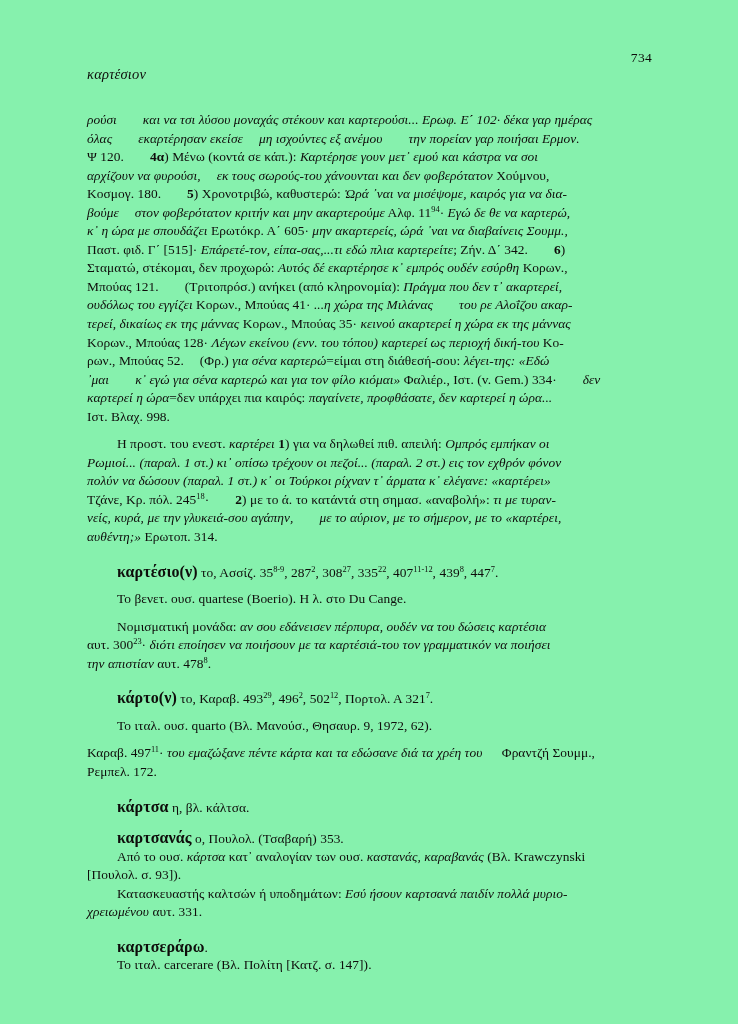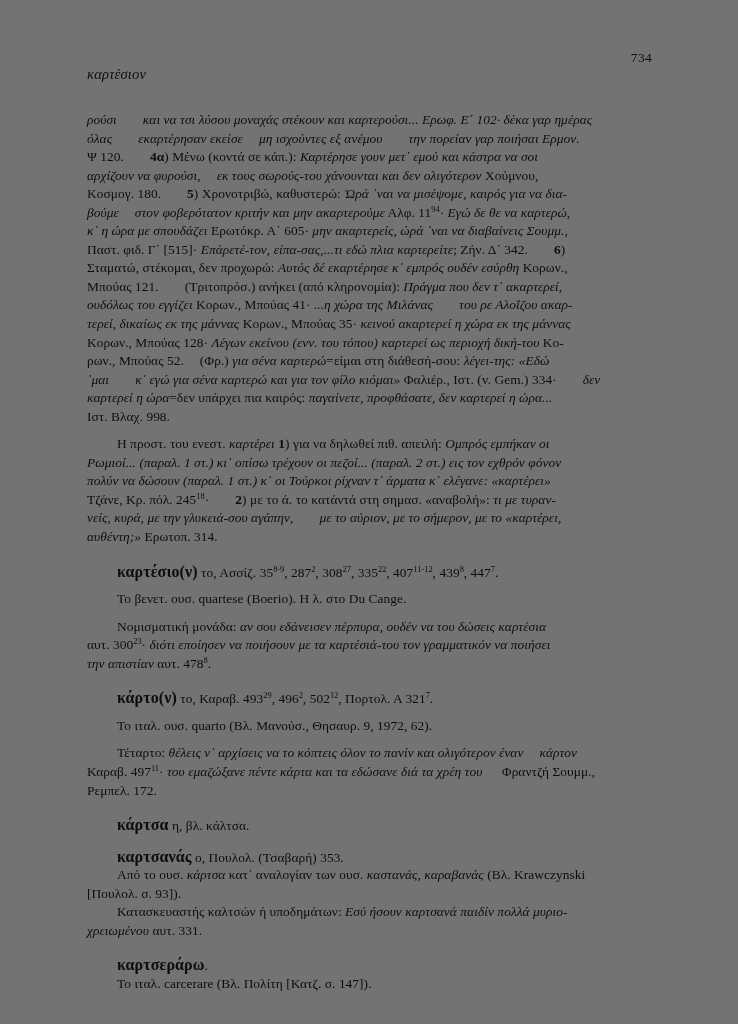--- a/index.html
+++ b/index.html
@@ -14,21 +14,21 @@
     font-family: "Liberation Serif", "DejaVu Serif", serif;
     color: #100f0d;
     overflow: hidden;
   }
 
   .page {
     position: absolute;
     left: 0; top: 0;
     width: 738px;
     height: 1024px;
-    background: #737373;
+    background: #86efac;
   }
 
   
   .running-head {
     position: absolute;
     left: 87px;
     top: 50px;
     width: 565px;
     height: 30px;
   }
@@ -108,21 +108,21 @@
 
     <div>
 
       <div class="line"><span class="it">ρούσι</span><span class="sp-lg"></span><span class="it">και να τσι λύσου μοναχάς στέκουν και καρτερούσι... Ερωφ. Ε΄ 102·</span> <span class="it">δέκα γαρ ημέρας</span></div>
 
       <div class="line"><span class="it">όλας</span><span class="sp-lg"></span><span class="it">εκαρτέρησαν εκείσε</span><span class="sp"></span><span class="it">μη ισχούντες εξ ανέμου</span><span class="sp-lg"></span><span class="it">την πορείαν γαρ ποιήσαι Ερμον.</span></div>
 
       <div class="line"><span>Ψ 120.</span><span class="sp-lg"></span><span class="bd">4α</span><span>) Μένω (κοντά σε κάπ.): </span><span class="it">Καρτέρησε γουν μετ᾽ εμού και κάστρα να σοι</span></div>
 
 
-      <div class="line"><span class="it">αρχίζουν να φυρούσι,</span><span class="sp"></span><span class="it">εκ τους σωρούς-του χάνουνται και δεν ολιγότερον</span><span> Χούμνου,</span></div>
+      <div class="line"><span class="it">αρχίζουν να φυρούσι,</span><span class="sp"></span><span class="it">εκ τους σωρούς-του χάνουνται και δεν φοβερότατον</span><span> Χούμνου,</span></div>
 
       <div class="line"><span>Κοσμογ. 180.</span><span class="sp-lg"></span><span class="bd">5</span><span>) Χρονοτριβώ, καθυστερώ: </span><span class="it">Ὡρά ᾽ναι να μισέψομε, καιρός για να δια-</span></div>
 
       <div class="line"><span class="it">βούμε</span><span class="sp"></span><span class="it">στον φοβερότατον κριτήν και μην ακαρτερούμε</span><span> Αλφ. 11</span><sup>94</sup><span>· </span><span class="it">Εγώ δε θε να καρτερώ,</span></div>
 
       <div class="line"><span class="it">κ᾽ η ώρα με σπουδάζει</span><span> Ερωτόκρ. Α΄ 605· </span><span class="it">μην ακαρτερείς, ώρά ᾽ναι να διαβαίνεις Σουμμ.,</span></div>
 
       <div class="line"><span>Παστ. φιδ. Γ΄ [515]· </span><span class="it">Επάρετέ-τον, είπα-σας,...τι εδώ πλια καρτερείτε</span><span>; Ζήν. Δ΄ 342.</span><span class="sp-lg"></span><span class="bd">6</span><span>)</span></div>
 
       <div class="line"><span>Σταματώ, στέκομαι, δεν προχωρώ: </span><span class="it">Αυτός δέ εκαρτέρησε κ᾽ εμπρός ουδέν εσύρθη</span><span> Κορων.,</span></div>
@@ -182,21 +182,20 @@
 
     <div>
       <div class="line"><span class="indent-lg"></span><span class="entry-head">κάρτο(ν)</span><span> το, Καραβ. 493</span><sup>29</sup><span>, 496</span><sup>2</sup><span>, 502</span><sup>12</sup><span>, Πορτολ. Α 321</span><sup>7</sup><span>.</span></div>
 
       <div class="gap-sm"></div>
 
       <div class="line"><span class="indent-lg"></span><span>Το ιταλ. ουσ. quarto (Βλ. Μανούσ., Θησαυρ. 9, 1972, 62).</span></div>
 
       <div class="gap-sm"></div>
 
-      <div class="line"><span class="indent-lg"></span><span>Τέταρτο: </span><span class="it">θέλεις ν᾽ αρχίσεις να το κόπτεις όλον το πανίν και ολιγότερον έναν</span><span class="sp"></span><span class="it">κάρτον</span></div>
 
       <div class="line"><span>Καραβ. 497</span><sup>11</sup><span>· </span><span class="it">του εμαζώξανε πέντε κάρτα και τα εδώσανε διά τα χρέη του</span><span class="sp"></span><span> Φραντζή Σουμμ.,</span></div>
 
       <div class="line"><span>Ρεμπελ. 172.</span></div>
     </div>
 
     <div class="gap-lg"></div>
 
     <div>
       <div class="line"><span class="indent-lg"></span><span class="entry-head">κάρτσα</span><span> η, βλ. κάλτσα.</span></div>

